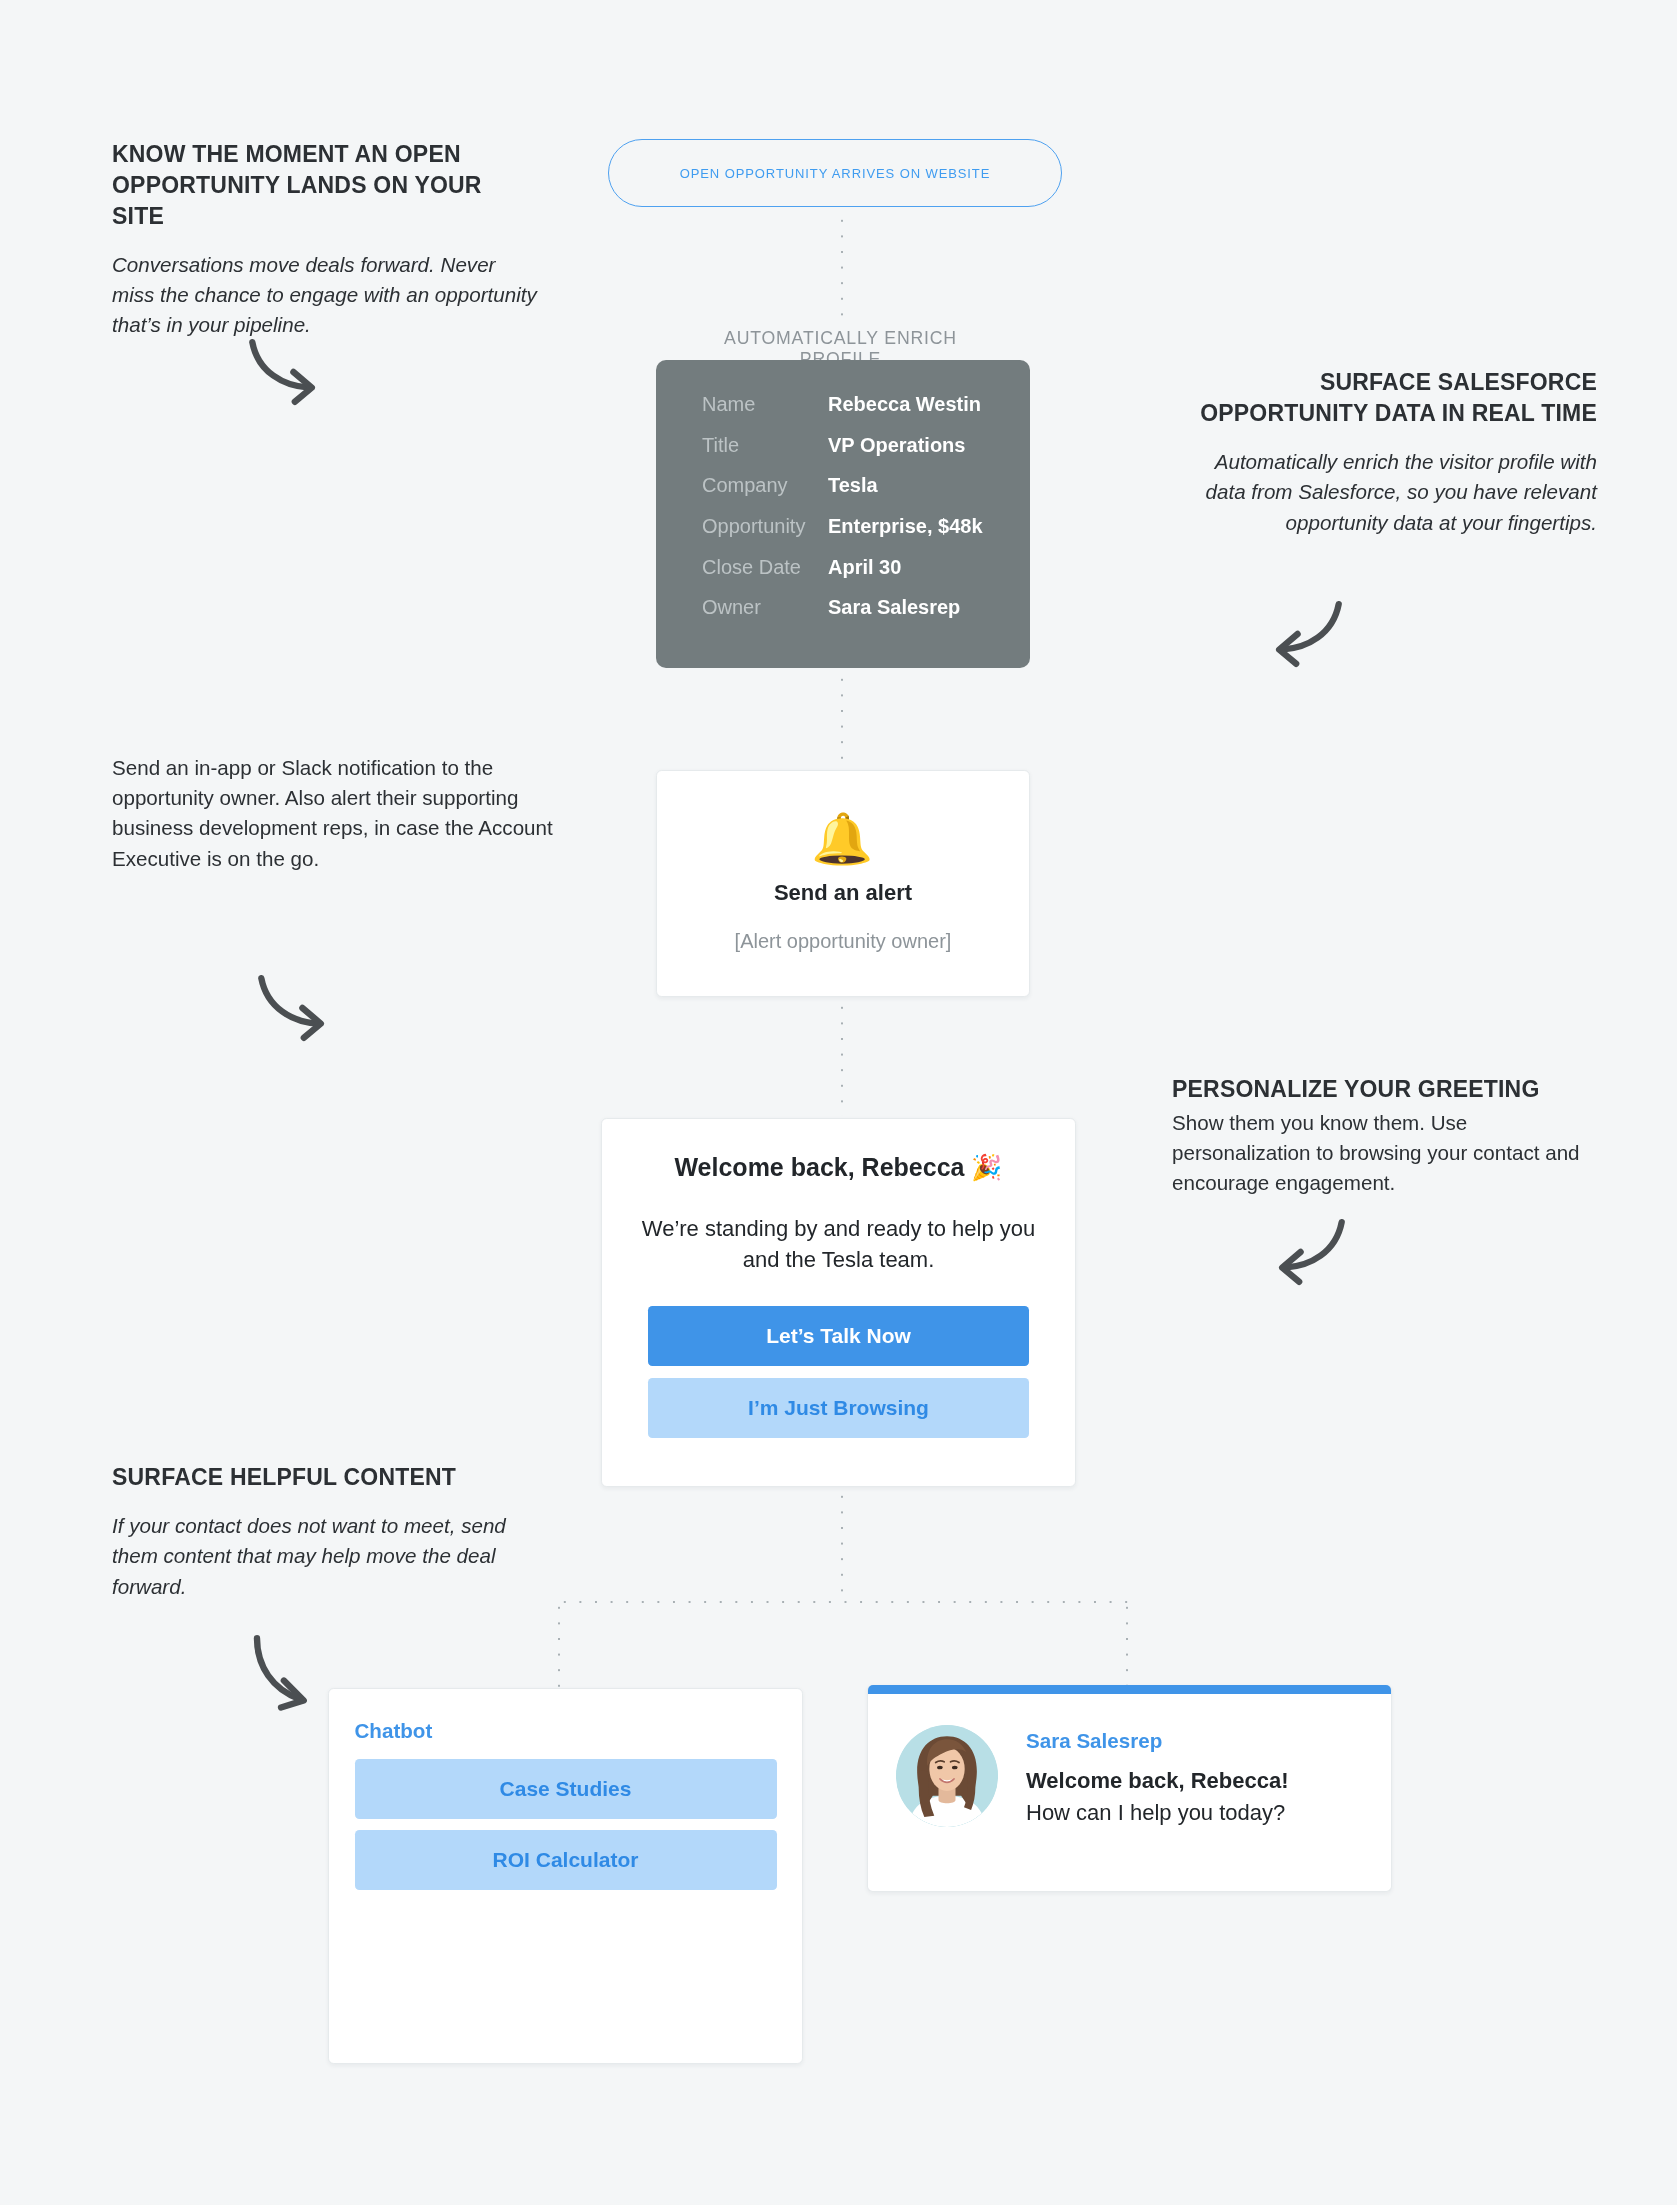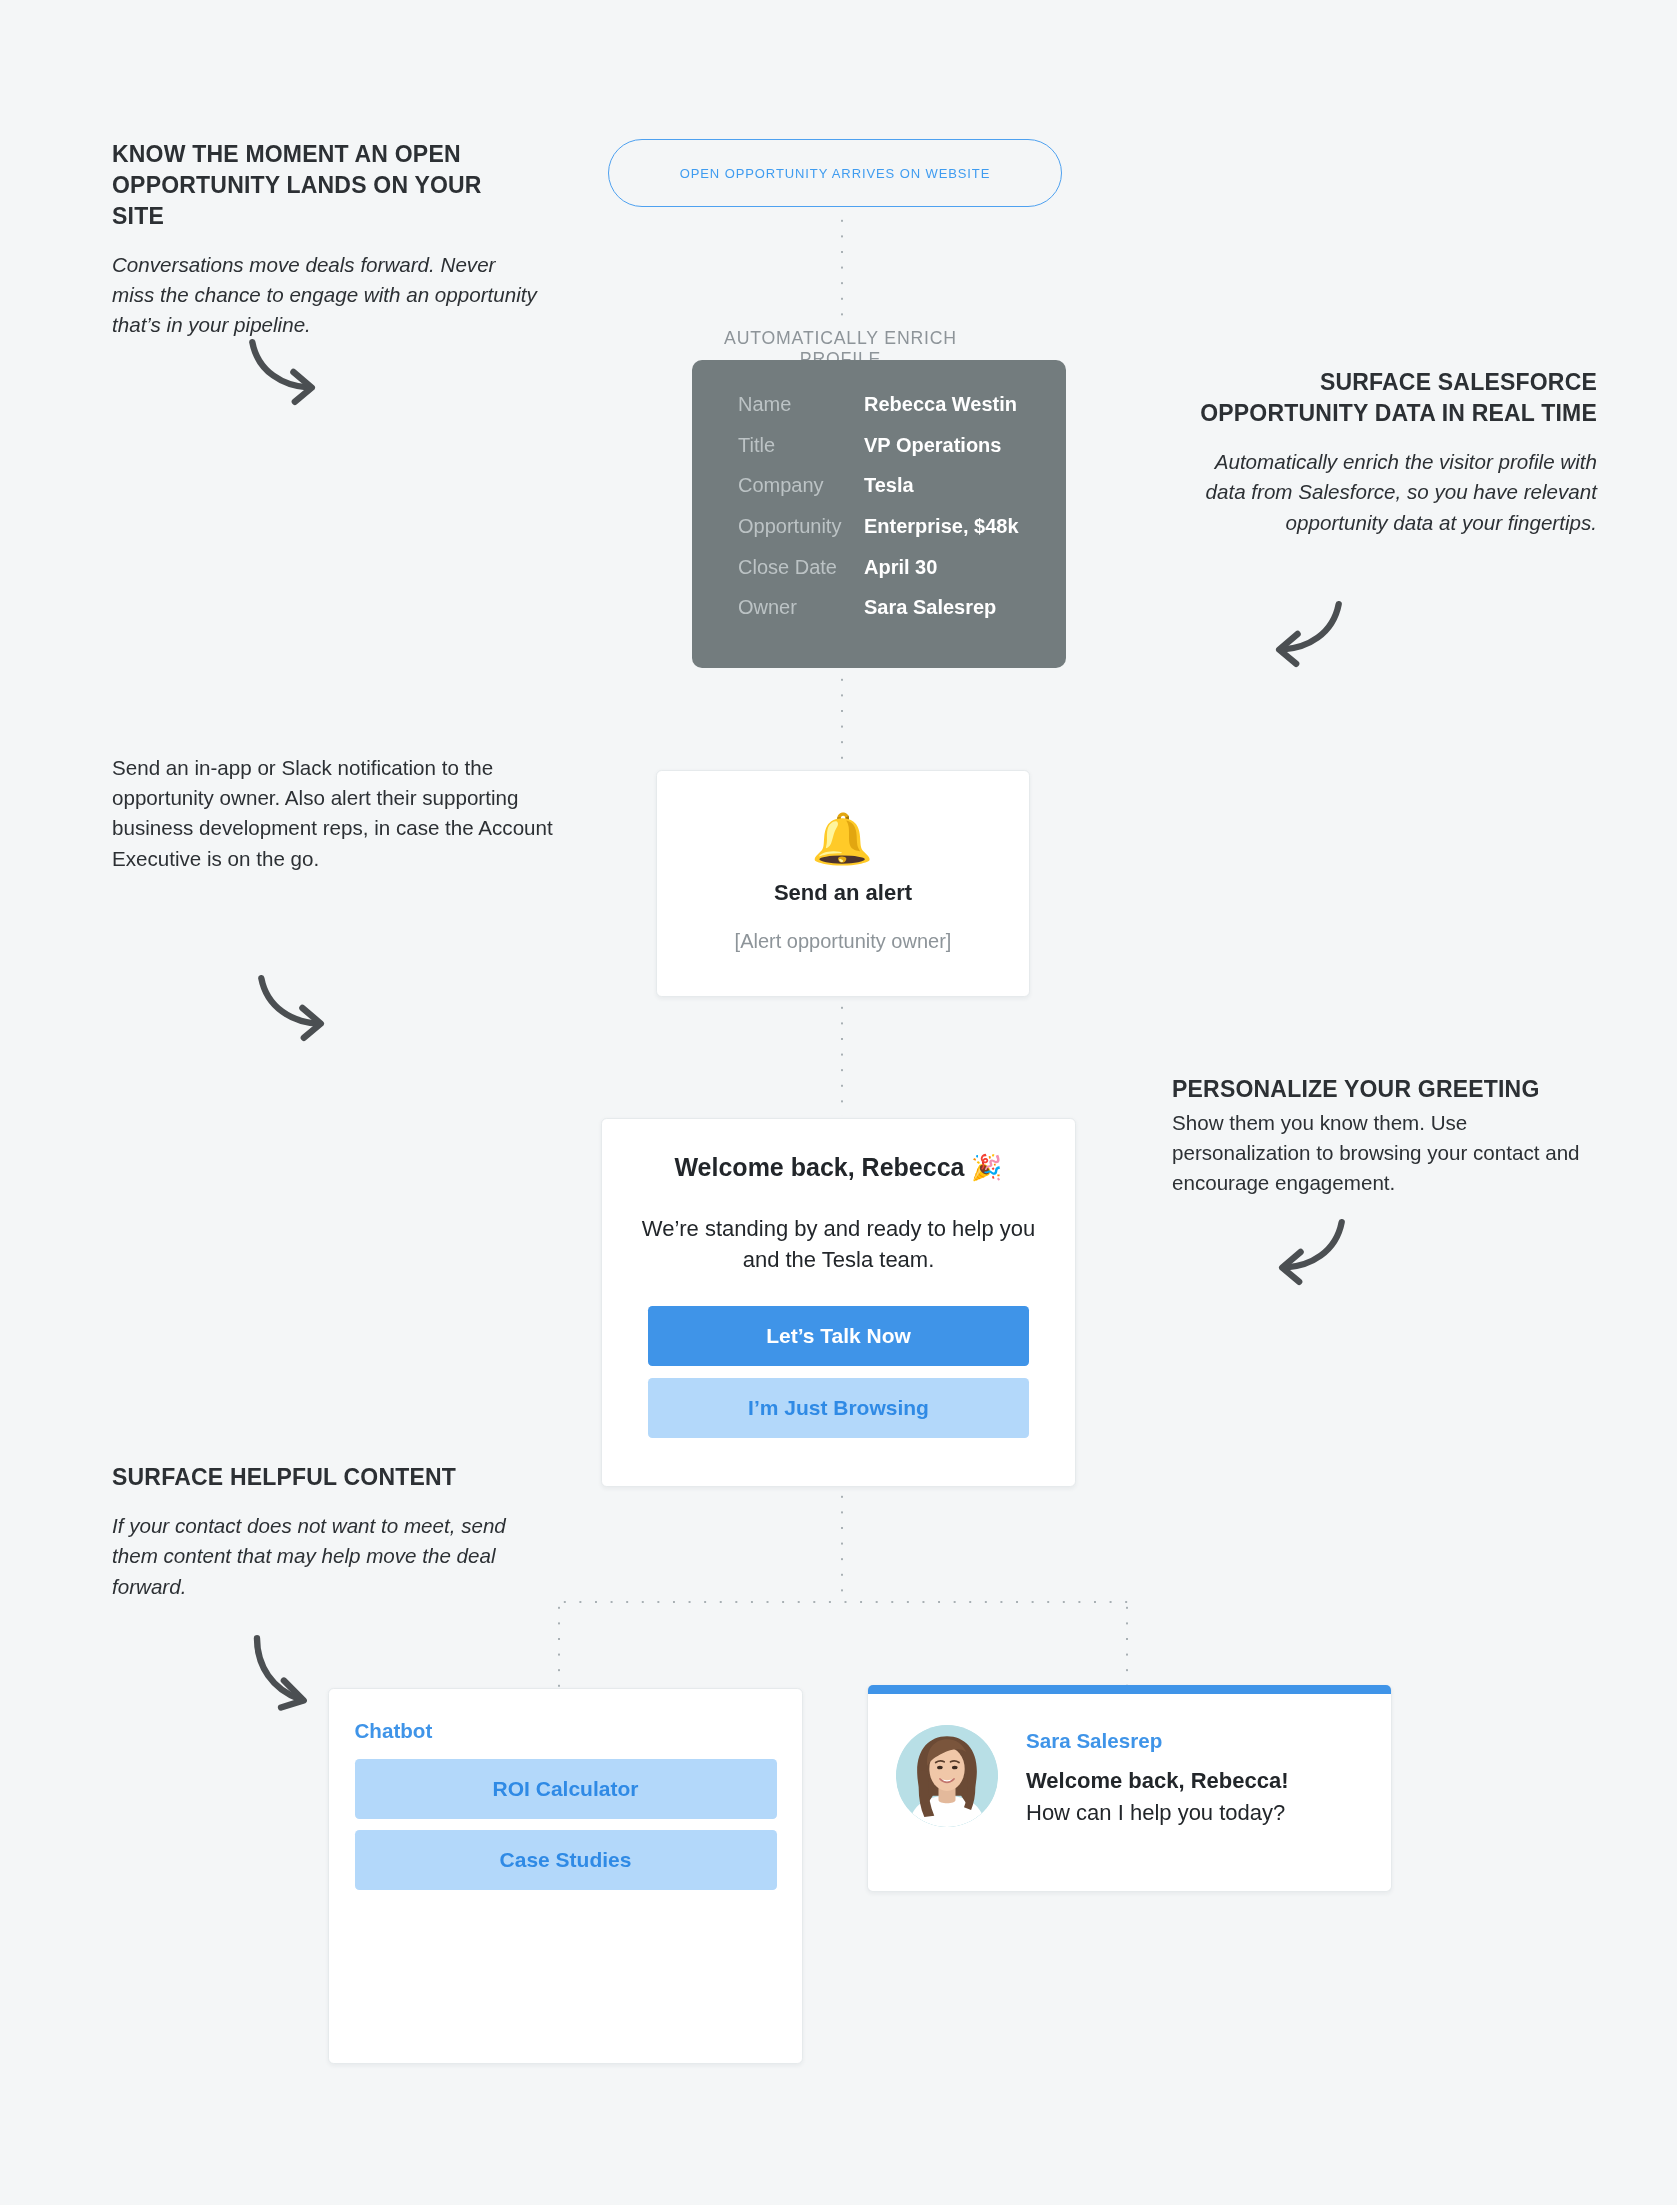--- a/index.html
+++ b/index.html
@@ -55,21 +55,20 @@
   }
 
   
   .profile-card {
     position: absolute;
     left: 656px; top: 360px;
     width: 374px; height: 308px;
     background: #737c7e;
     border-radius: 10px;
     padding: 33px 0 0 0;
-    margin-left: 36px;
   }
   .prow { display: flex; align-items: baseline; margin-bottom: 17.7px; }
   .prow .k {
     width: 172px;
     padding-left: 46px;
     color: #bcc3c5;
     font-size: 20px;
   }
   .prow .v {
     color: #ffffff;
@@ -210,22 +209,22 @@
 
   <div class="card welcome-card">
     <div class="wc-title">Welcome back, Rebecca 🎉</div>
     <div class="wc-body">We’re standing by and ready to help you and the Tesla team.</div>
     <div class="btn btn-primary">Let’s Talk Now</div>
     <div class="btn btn-secondary">I’m Just Browsing</div>
   </div>
 
   <div class="card chatbot-card">
     <div class="cb-label">Chatbot</div>
+    <div class="cb-btn">Case Studies</div>
     <div class="cb-btn">ROI Calculator</div>
-    <div class="cb-btn">Case Studies</div>
   </div>
 
   <div class="card rep-card">
     <div class="rep-accent"></div>
     <div class="rep-inner">
       <div class="avatar">
         <svg viewBox="0 0 144 144" xmlns="http://www.w3.org/2000/svg">
           <defs>
             <clipPath id="clipAv">
                 <circle cx="72" cy="72" r="72"></circle>

